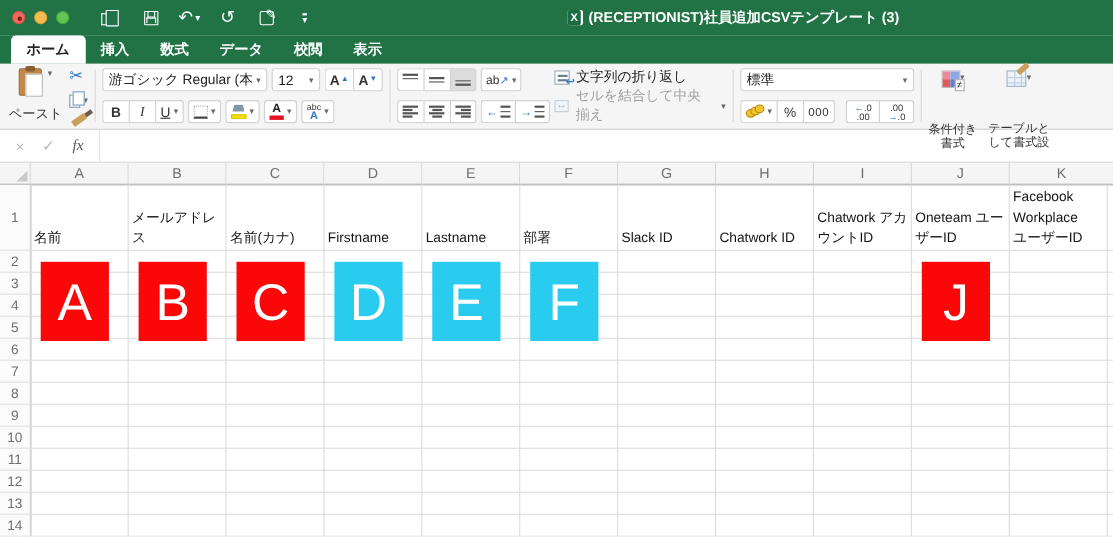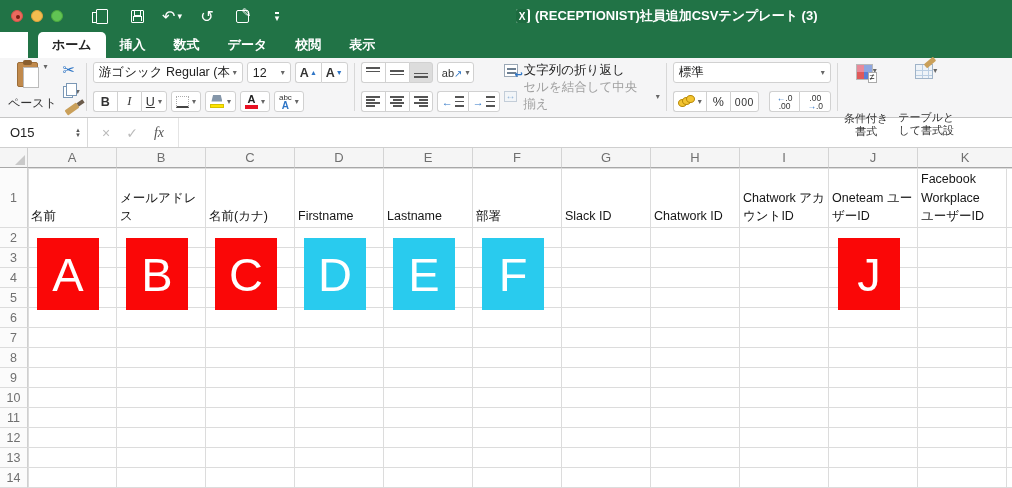--- a/index.html
+++ b/index.html
@@ -25,21 +25,21 @@
   .edit-ic::after { content:"✎"; position:absolute; right:-4px; top:-5px; font-size:12px; color:#fff; }
   .mini-dd { font-size:9px; margin-left:2px; color:#fff; }
   .tb-chevron { border-top:2px solid #fff; padding-top:1px; font-size:9px; line-height:6px; }
   .win-title { position:absolute; left:516px; top:0; height:32px; display:flex; align-items:center; gap:5px;
     color:#fff; font-size:13px; font-weight:bold; white-space:nowrap; }
   .xl-ic { width:14px; height:14px; background:#fff; border-radius:2px; position:relative; }
   .xl-ic::after { content:"X"; position:absolute; inset:0; background:#1d6b40; border-radius:2px; color:#fff;
     font-size:10px; font-weight:bold; display:flex; align-items:center; justify-content:center; right:2px; }
 
   
-  .tabbar { height:26px; background:#217346; display:flex; align-items:flex-end; padding-left:10px;margin-left:28px; }
+  .tabbar { height:26px; background:#217346; display:flex; align-items:flex-end; padding-left:10px; }
   .tab { color:#fff; font-size:13px; font-weight:bold; padding:0 14px; height:26px; line-height:26px; }
   .tab.active { background:#fff; color:#262626; border-radius:5px 5px 0 0; }
 
   
   .ribbon { height:60px; background:#f5f5f6; border-bottom:1px solid #c6c6c6; display:flex; align-items:stretch; padding:3px 4px 4px 6px; }
   .sep { width:1px; background:#d8d8d8; margin:2px 4px; }
   .grp { display:flex; flex-direction:column; justify-content:space-between; padding:1px 2px; }
   .rrow { display:flex; align-items:center; gap:4px; }
   .btn { background:#fff; border:1px solid #d1d1d1; border-radius:3px; height:21px; min-width:24px;
     display:inline-flex; align-items:center; justify-content:center; font-size:12.5px; color:#333; padding:0 4px; }
@@ -427,27 +427,20 @@
           <span class="ft-ic"></span>
           <span class="icon-dd-top">▾</span>
         </span>
       <span class="lbl">テーブルと
 して書式設</span>
     </div>
   </div>
 </div>
 
 <div class="fbar">
-  <div class="namebox">
-    <span>O15</span>
-    <span class="spinner">
-        <span>▲</span>
-        <span>▼</span>
-      </span>
-  </div>
   <div class="fbtns">
     <span>×</span>
     <span>✓</span>
     <span class="fx">fx</span>
   </div>
   <div class="finput"></div>
 </div>
 
 <div class="grid">
   <div class="corner"></div>

